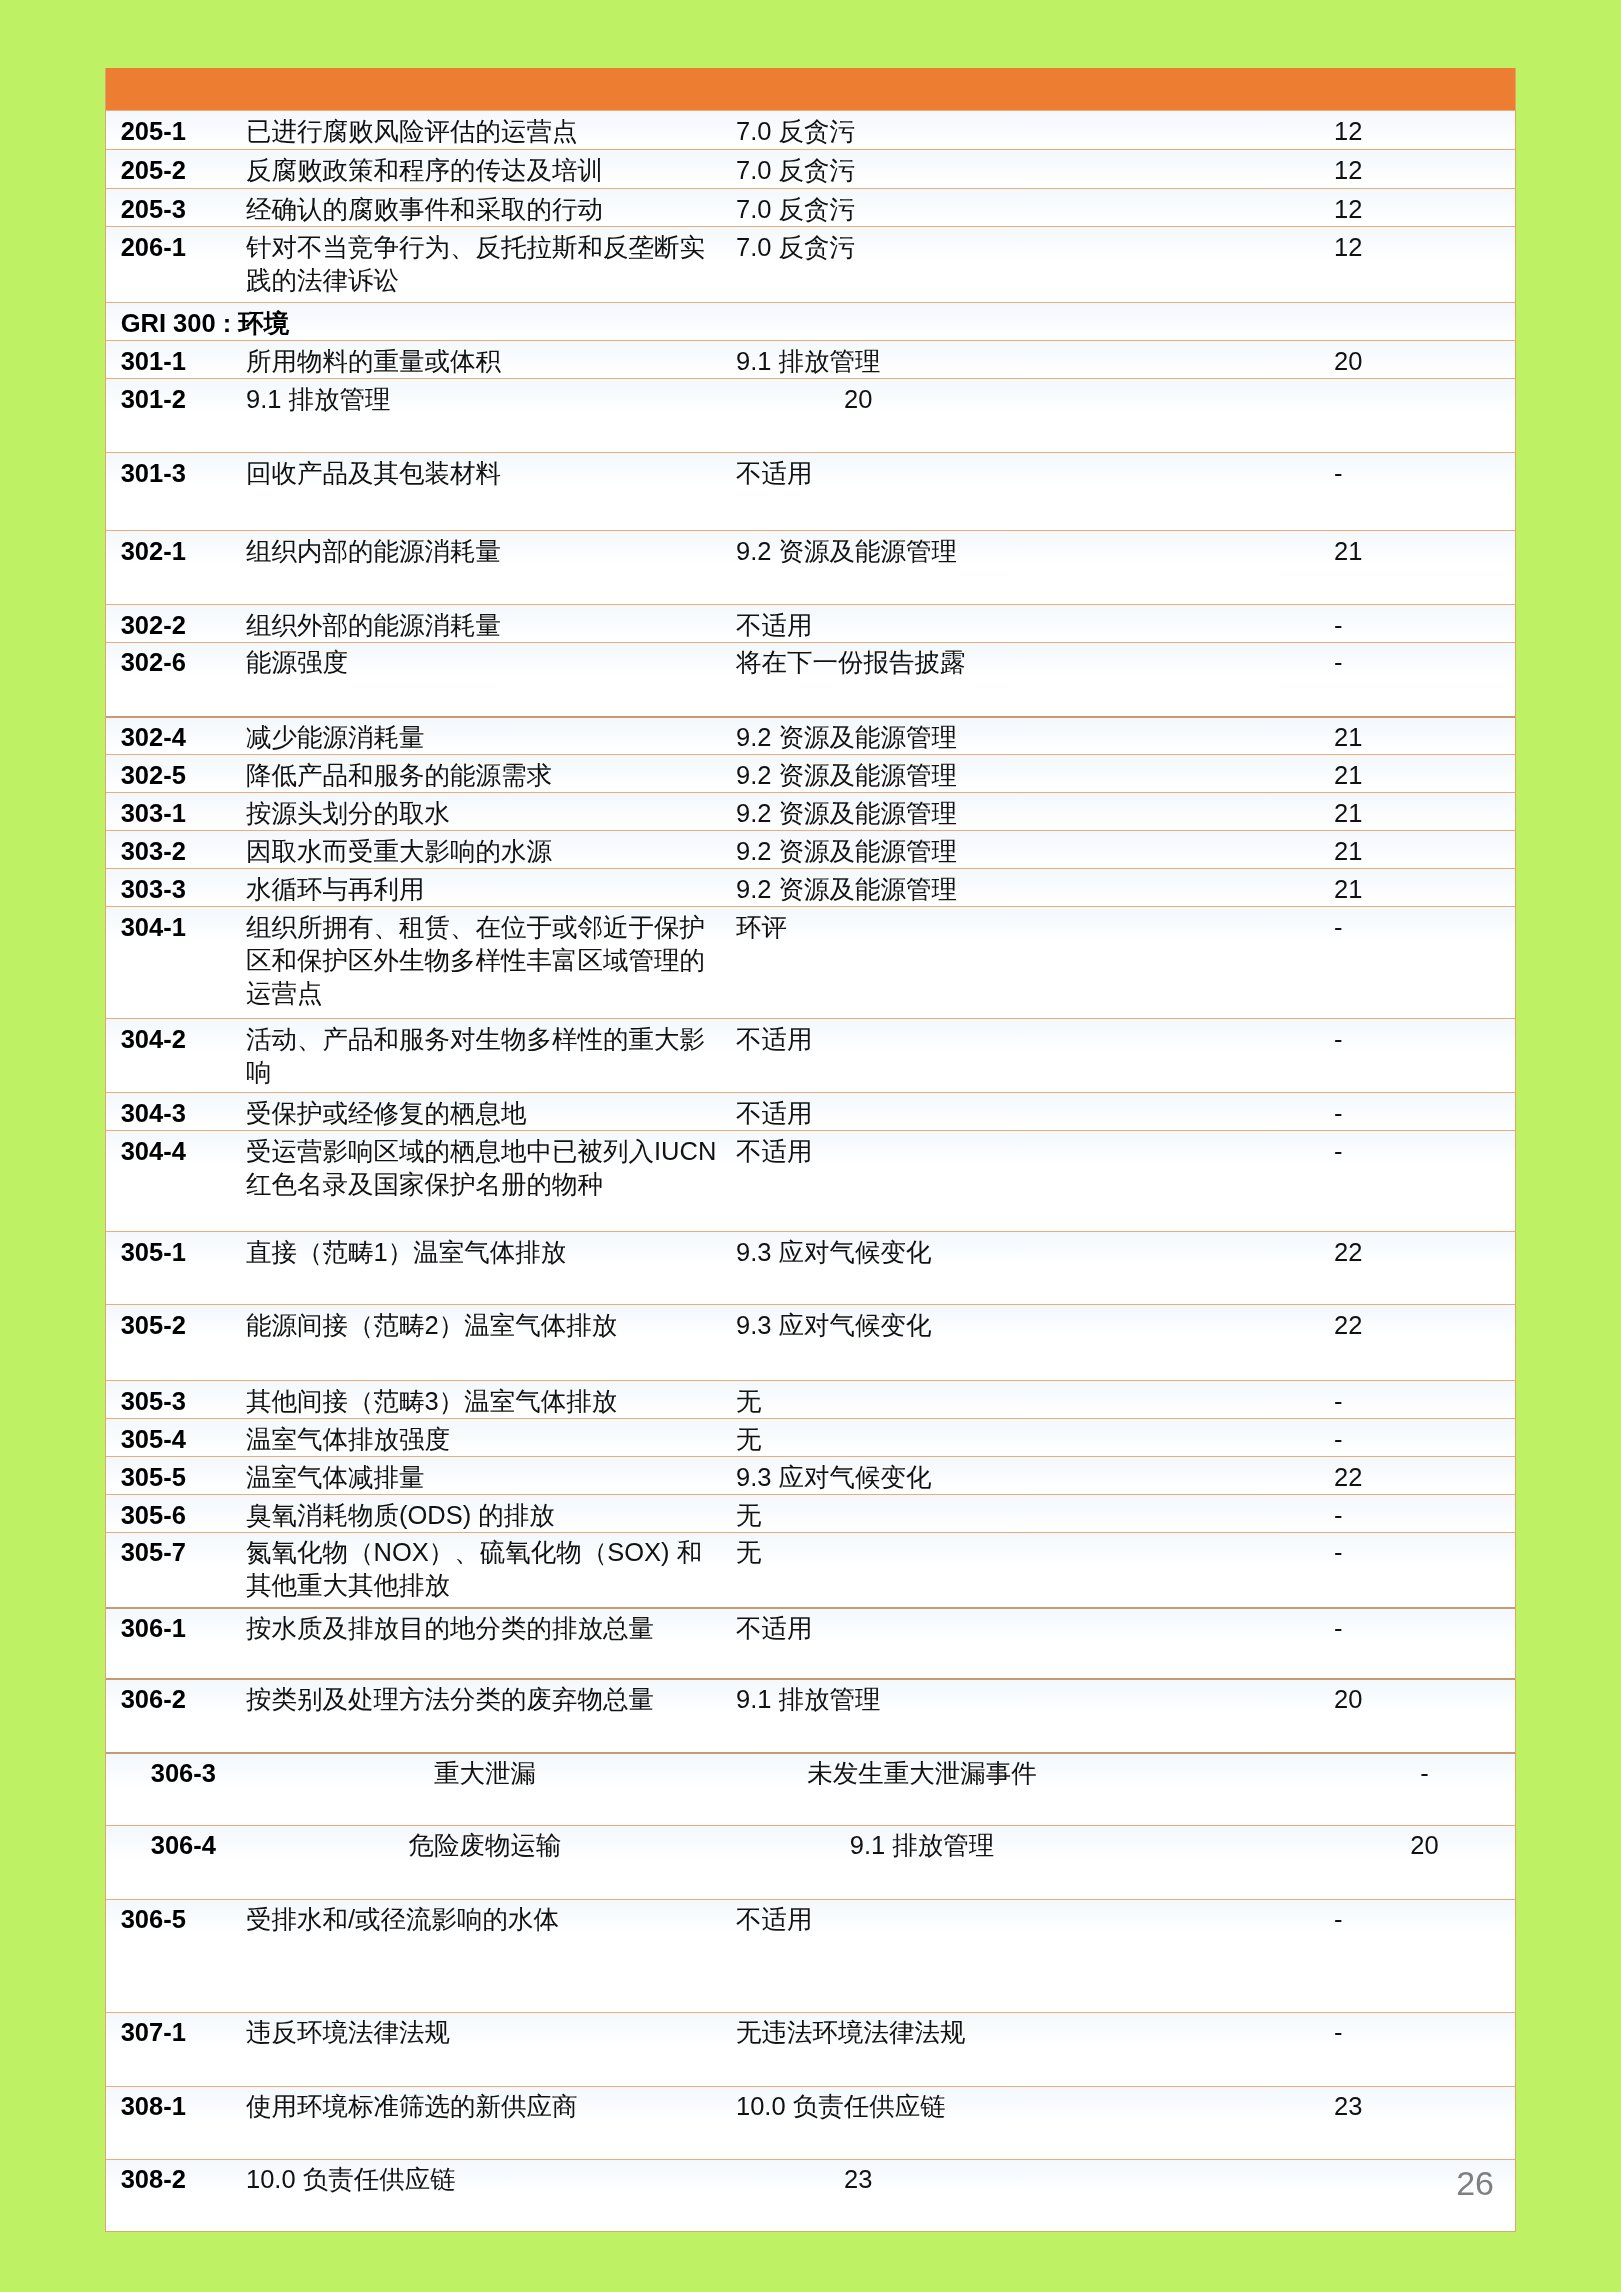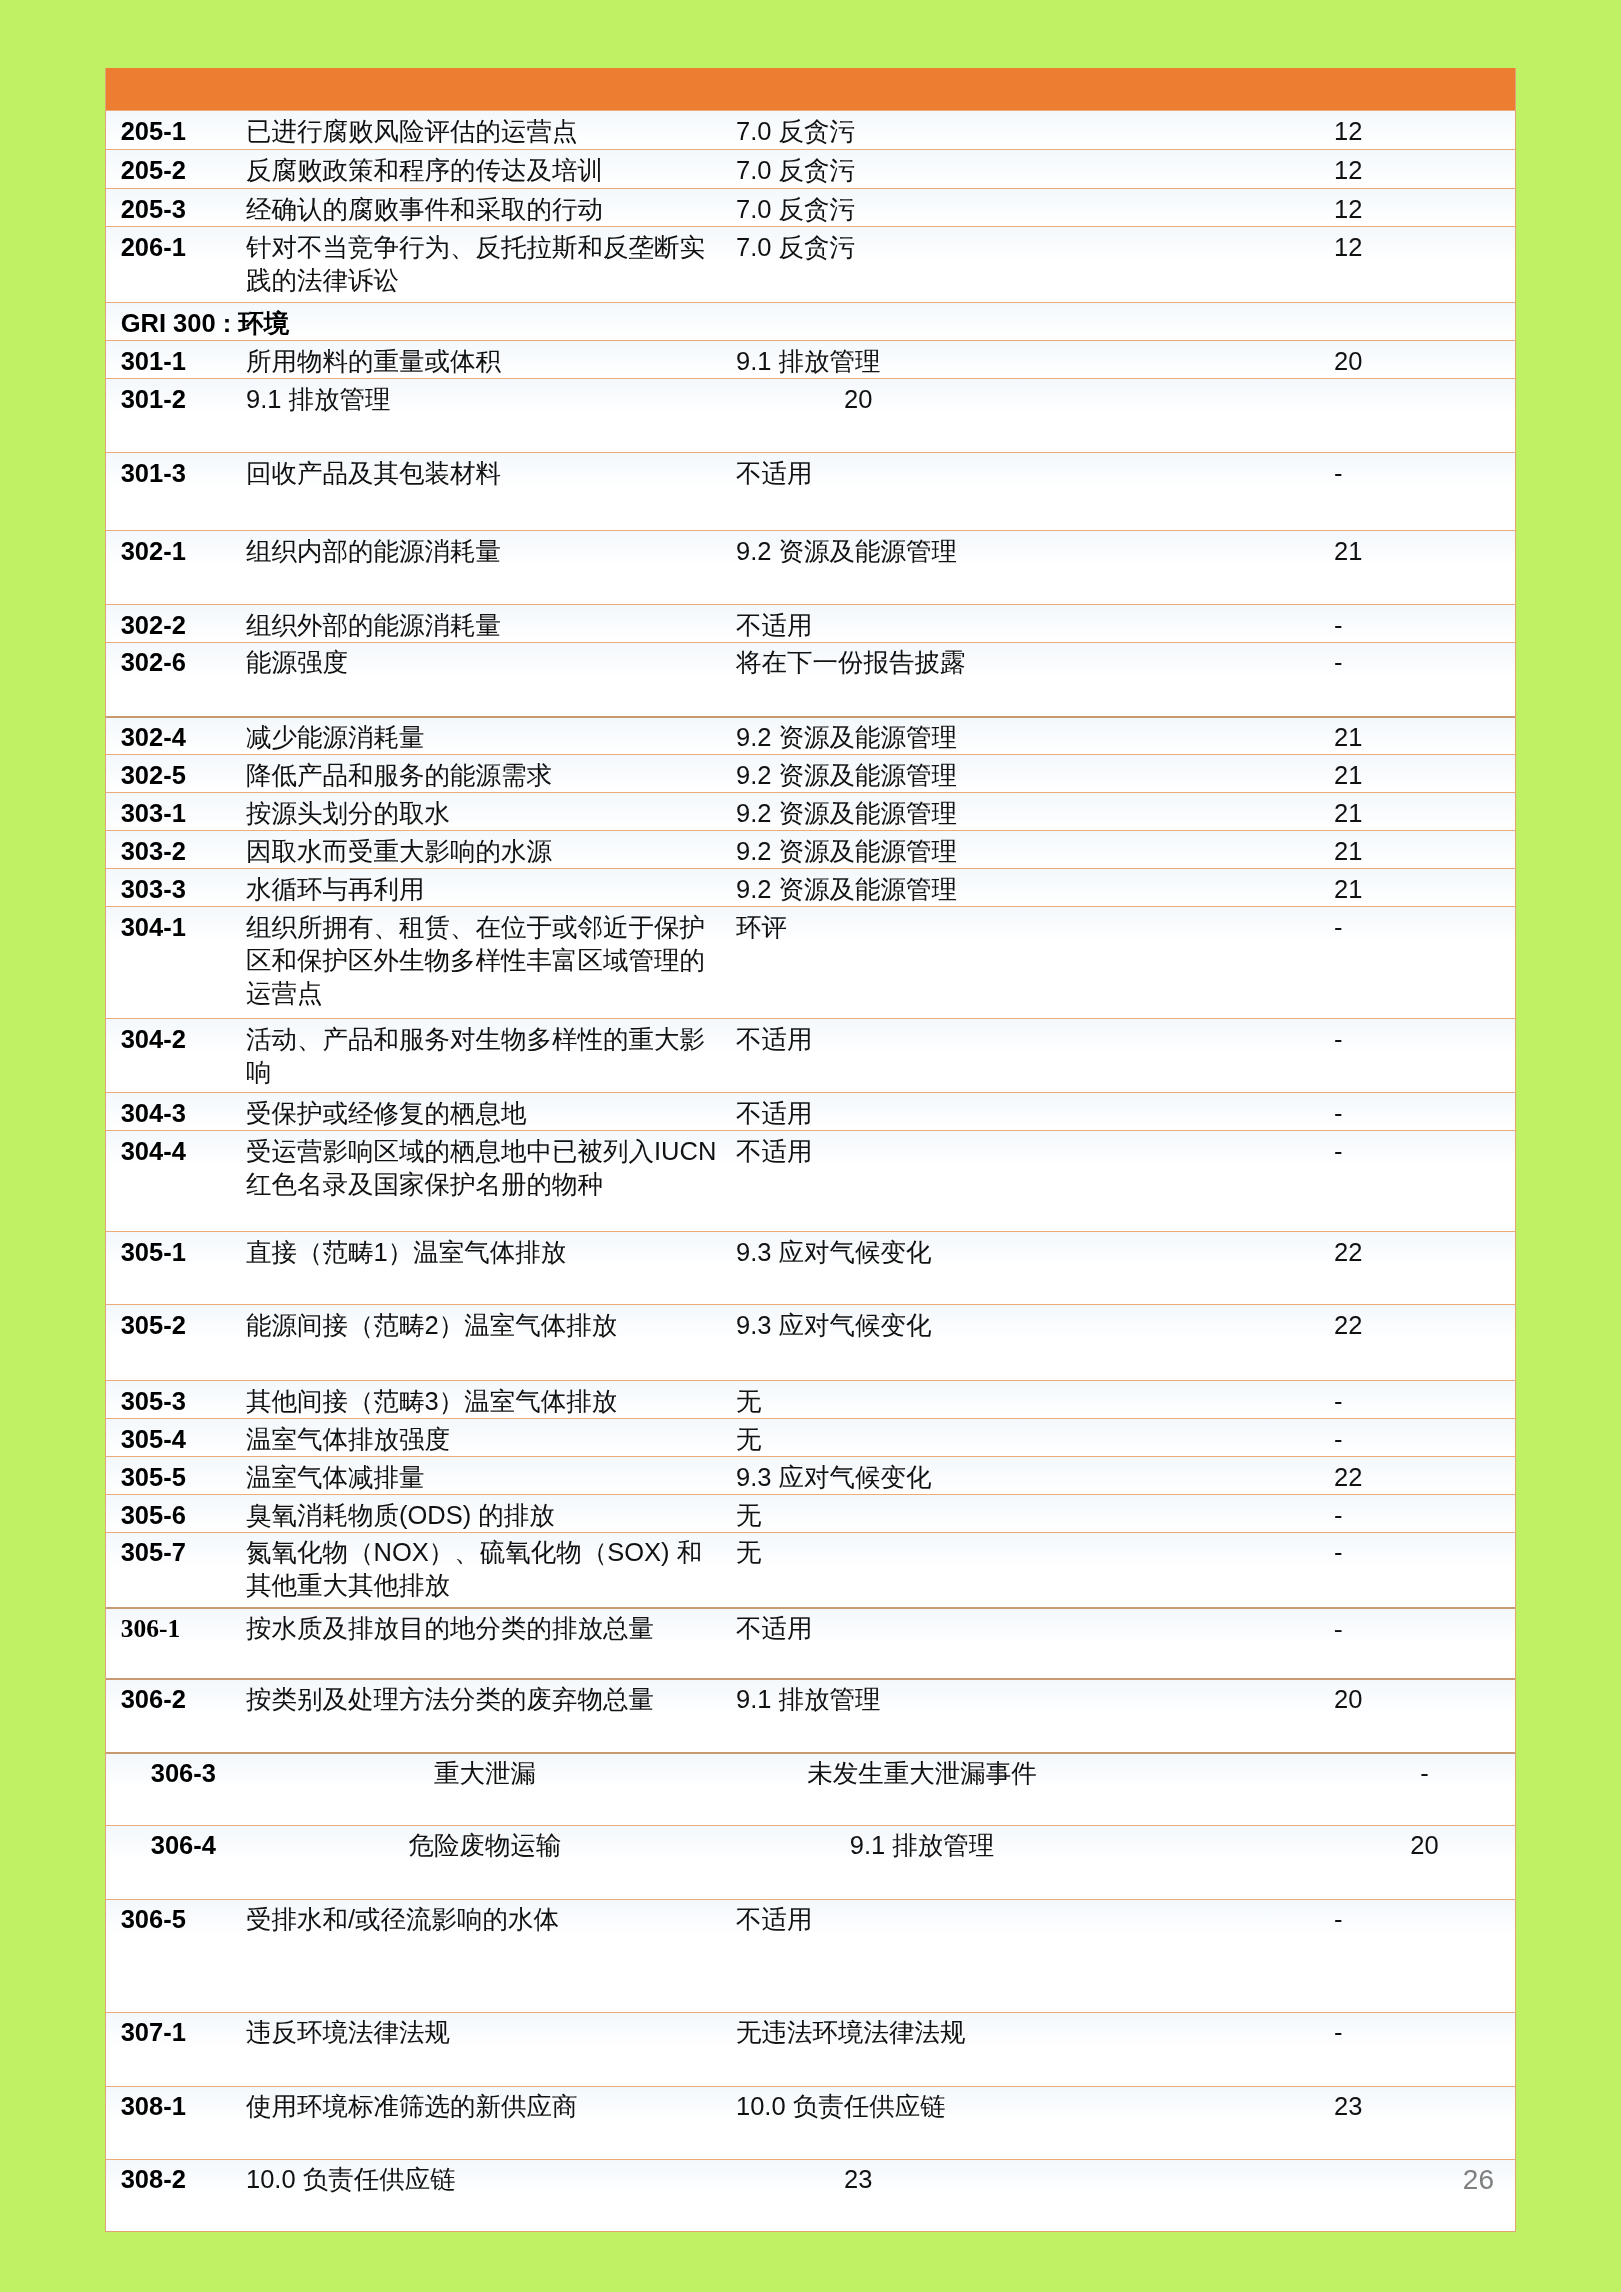--- a/index.html
+++ b/index.html
@@ -46,21 +46,21 @@
     font-weight:bold;
     color:#000000;
   }
 
   .page-number {
     position:absolute;
     top:2164px;
     left:1411px;
     width:83px;
     text-align:right;
-    font-size:28px;
+    font-size:34px;
     color:#7f7f7f;
   }
 </style>
 </head>
 <body>
 
 <div class="page">
   <div class="gri-table">
     <div class="thead"></div>
     <div id="rows">
@@ -215,21 +215,21 @@
           <div class="cell c-desc">臭氧消耗物质(ODS) 的排放</div>
           <div class="cell c-section">无</div>
           <div class="cell c-page">-</div>
         </div>
         <div class="row" style="min-height: 75px;">
           <div class="cell c-code">305-7</div>
           <div class="cell c-desc">氮氧化物（NOX）、硫氧化物（SOX) 和其他重大其他排放</div>
           <div class="cell c-section">无</div>
           <div class="cell c-page">-</div>
         </div>
-        <div class="row thick" style="min-height: 71px; font-family: Liberation Serif, serif;">
+        <div class="row thick" style="min-height: 71px;">
           <div class="cell c-code">306-1</div>
           <div class="cell c-desc">按水质及排放目的地分类的排放总量</div>
           <div class="cell c-section">不适用</div>
           <div class="cell c-page">-</div>
         </div>
         <div class="row thick" style="min-height: 74px;">
           <div class="cell c-code">306-2</div>
           <div class="cell c-desc">按类别及处理方法分类的废弃物总量</div>
           <div class="cell c-section">9.1 排放管理</div>
           <div class="cell c-page">20</div>

